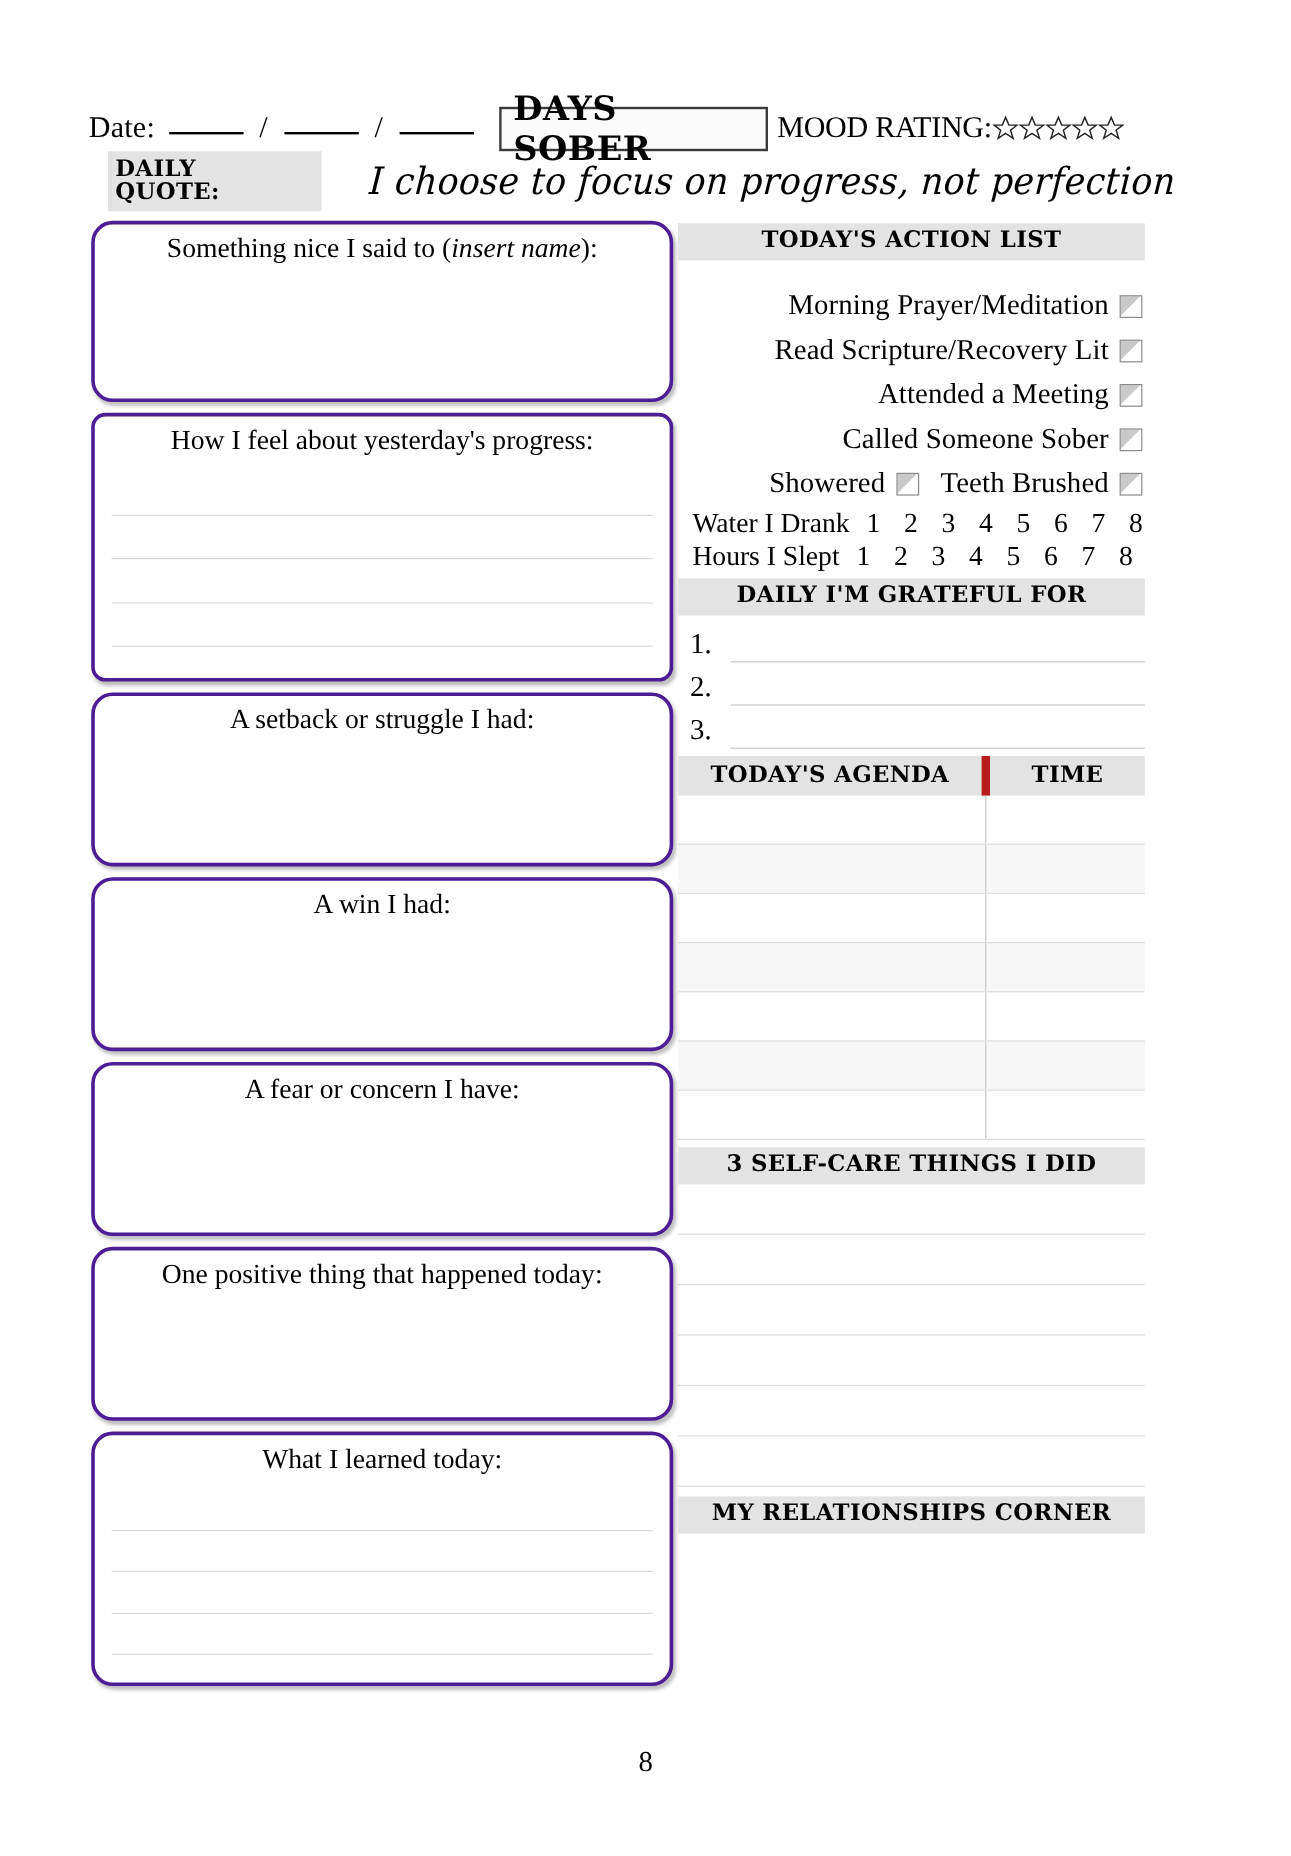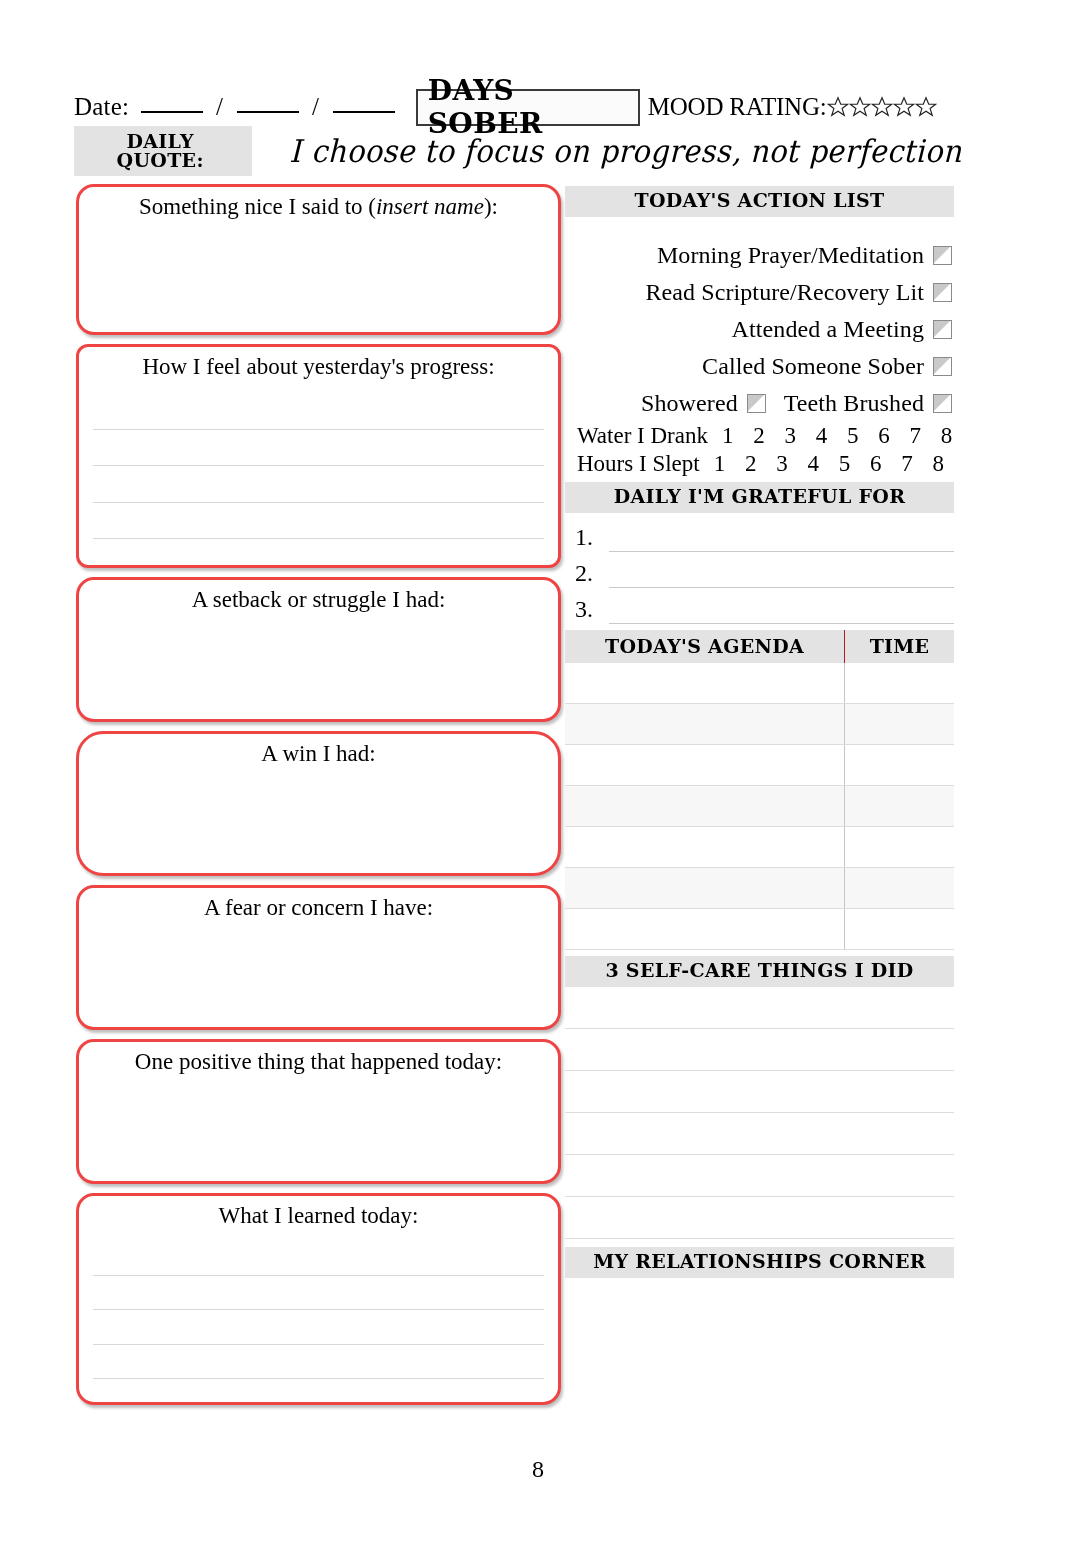--- a/index.html
+++ b/index.html
@@ -73,27 +73,26 @@
   .mood-label {
     font-size: 25px;
     white-space: nowrap;
     letter-spacing: -.2px;
   }
   .stars { display: flex; align-items: center; }
   .star { width: 22px; height: 22px; display: block; }
 
   .header-row2 {
     position: absolute;
-    left: 74px;
+    left: 90px;
     top: 133px;
     width: 890px;
     height: 36px;
     display: flex;
     align-items: center;
-    text-align: center;
   }
   .daily-quote-tag {
     background: #e3e3e3;
     font-family: "DejaVu Serif", "Liberation Serif", serif;
     font-weight: bold;
     font-size: 19px;
     letter-spacing: .3px;
     padding: 6px 12px 6px 6px;
     line-height: 1;
   }
@@ -110,21 +109,21 @@
 
   
   .left-col {
     position: absolute;
     left: 76px;
     top: 184px;
     width: 485px;
   }
   .rbox {
     position: relative;
-    border: 3px solid #ef4444;
+    border: 3px solid #4c1d95;
     border-radius: 18px;
     background: #ffffff;
     box-shadow: 2px 3px 3px rgba(0,0,0,0.25);
     margin-bottom: 9px;
     box-sizing: border-box;
     overflow: hidden;
   }
   .rbox-title {
     text-align: center;
     font-size: 23px;
@@ -225,21 +224,21 @@
     border-collapse: collapse;
   }
   .agenda-table th {
     background: #e3e3e3;
     font-family: "DejaVu Serif", "Liberation Serif", serif;
     font-weight: bold;
     font-size: 19px;
     letter-spacing: .3px;
     padding: 5px 0 6px 0;
   }
-  .agenda-table th.time-col { width: 109px; border-left: 1px solid #b91c1c; }
+  .agenda-table th.time-col { width: 129px; border-left: 7px solid #b91c1c; }
   .agenda-table td {
     height: 38px;
     border-bottom: 1px solid #dcdcdc;
   }
   .agenda-table td.time-col { border-left: 1px solid #c6c6c6; }
   .agenda-table tr.alt td { background: #f7f7f7; }
 
   .selfcare-lines { }
   .sc-line {
     height: 41px;
@@ -325,21 +324,21 @@
           <div class="rule-line" style="height: 35.6px;"></div>
           <div class="rule-line" style="height: 35.6px;"></div>
           <div class="rule-line" style="height: 35.6px;"></div>
           <div class="rule-line" style="height: 35.6px;"></div>
           <div class="rule-line" style="height: 35.6px;"></div>
         </div>
       </div>
       <div class="rbox" style="height: 145px;">
         <div class="rbox-title">A setback or struggle I had:</div>
       </div>
-      <div class="rbox" style="height: 145px; border-radius: 27px;">
+      <div class="rbox" style="height: 145px;">
         <div class="rbox-title">A win I had:</div>
       </div>
       <div class="rbox" style="height: 145px;">
         <div class="rbox-title">A fear or concern I have:</div>
       </div>
       <div class="rbox" style="height: 145px;">
         <div class="rbox-title">One positive thing that happened today:</div>
       </div>
       <div class="rbox" style="height: 212px;">
         <div class="rbox-title">What I learned today:</div>

